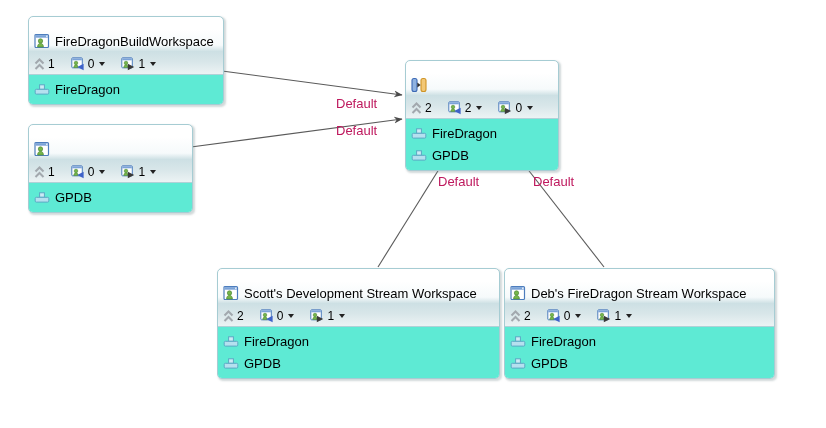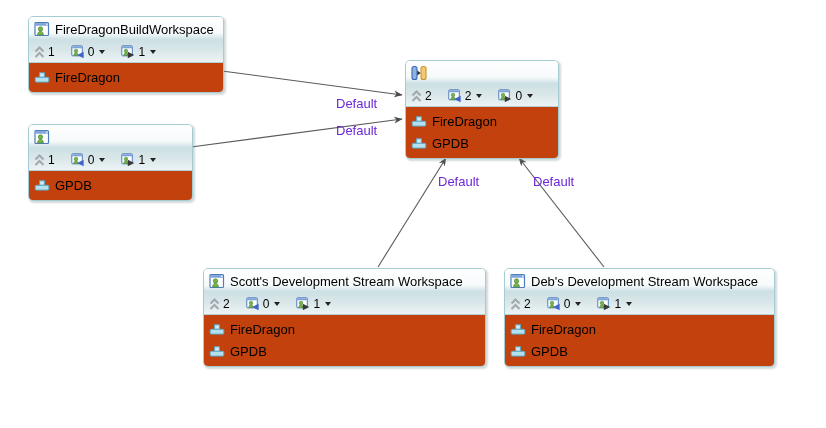--- a/index.html
+++ b/index.html
@@ -5,30 +5,30 @@
   html,body{margin:0;padding:0;background:#ffffff;}
   body{width:826px;height:428px;position:relative;overflow:hidden;
        font-family:"Liberation Sans", sans-serif;color:#000;}
   #edge-layer{position:absolute;left:0;top:0;width:826px;height:428px;z-index:0;}
   .node{position:absolute;z-index:1;background:#ffffff;
         border:1px solid #a6ccd3;border-radius:5px;
         box-shadow:1.5px 1.5px 2px rgba(125,145,150,0.35);overflow:hidden;}
   .node-header{background:linear-gradient(180deg,#ffffff 0%,#f6fafb 36%,#cde0e4 50%,#d8e6e9 72%,#ecf3f4 100%);
         border-bottom:1px solid #b0d1d7;}
   .title-row{height:24px;display:flex;align-items:center;gap:5px;padding:0 5px;
-        font-size:13px;white-space:nowrap;}
+        font-size:13px;white-space:nowrap;margin-top:12px;}
   .counts-row{height:21px;display:flex;align-items:center;gap:4px;padding:0 5px;
         font-size:12px;white-space:nowrap;}
   .count-group{display:flex;align-items:center;gap:3px;}
   .count-sp{width:8px;}
   .caret{width:0;height:0;border-left:3.5px solid transparent;border-right:3.5px solid transparent;
         border-top:4px solid #222;margin-left:2px;}
-  .node-body{padding:3px 5px 4px 5px;background:#c2410c;}
+  .node-body{padding:3px 5px 4px 5px;background:#5eead4;}
   .item{height:22px;display:flex;align-items:center;gap:5px;font-size:13px;white-space:nowrap;}
-  .edge-label{position:absolute;z-index:2;font-size:13px;color:#6d28d9;white-space:nowrap;}
+  .edge-label{position:absolute;z-index:2;font-size:13px;color:#be185d;white-space:nowrap;}
   .ic16{width:16px;height:16px;flex:0 0 16px;}
   .ic13{width:14px;height:14px;flex:0 0 14px;}
   .ic10{width:11px;height:14px;flex:0 0 11px;}
   .iccomp{width:16px;height:15px;flex:0 0 16px;}
 </style>
 </head>
 <body>
 
 <svg width="0" height="0" style="position:absolute" aria-hidden="true">
   <defs>
@@ -212,21 +212,21 @@
     </div>
     <div class="item">
       <svg class="iccomp">
           <use href="#sym-component"></use>
         </svg>
       <span>GPDB</span>
     </div>
   </div>
 </div>
 
-<div class="node" style="left:203px;top:268px;width:281px">
+<div class="node" style="left:217px;top:268px;width:281px">
   <div class="node-header">
     <div class="title-row">
       <svg class="ic16">
           <use href="#sym-workspace"></use>
         </svg>
       <span>Scott's Development Stream Workspace</span>
     </div>
     <div class="counts-row">
       <span class="count-group">
         <svg class="ic10">
@@ -267,21 +267,21 @@
     </div>
   </div>
 </div>
 
 <div class="node" style="left:504px;top:268px;width:269px">
   <div class="node-header">
     <div class="title-row">
       <svg class="ic16">
           <use href="#sym-workspace"></use>
         </svg>
-      <span>Deb's Development Stream Workspace</span>
+      <span>Deb's FireDragon Stream Workspace</span>
     </div>
     <div class="counts-row">
       <span class="count-group">
         <svg class="ic10">
             <use href="#sym-chevrons"></use>
           </svg>
         <span>2</span>
       </span>
         <span class="count-sp"></span>
       <span class="count-group">

